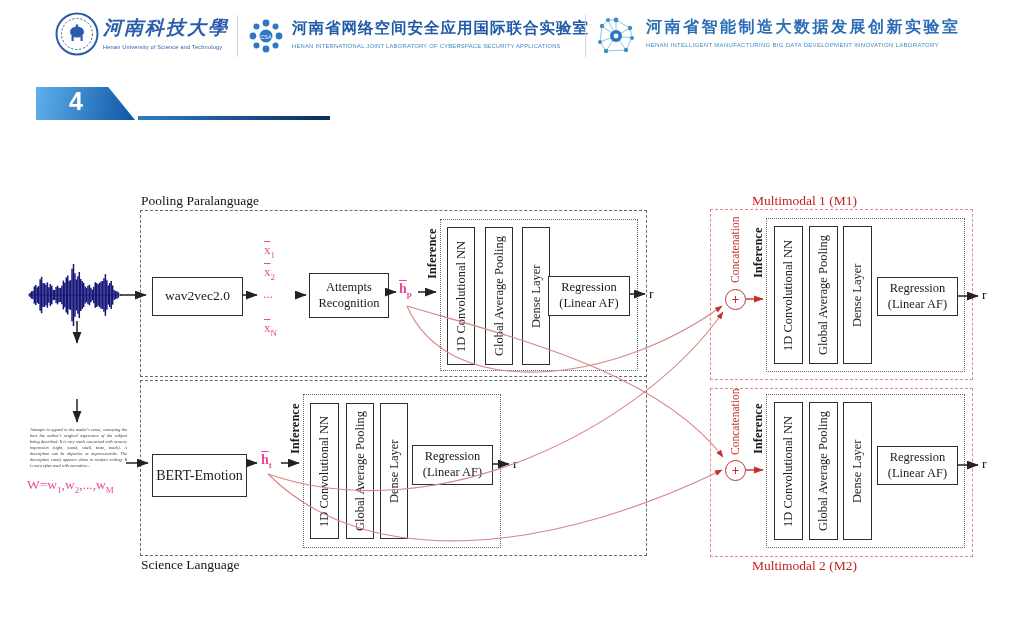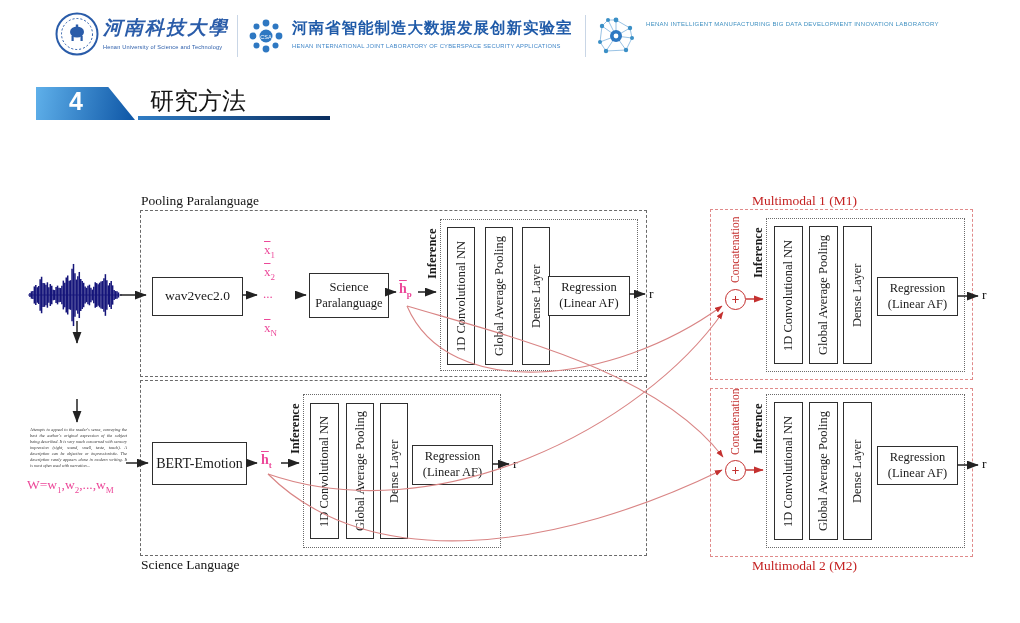--- a/index.html
+++ b/index.html
@@ -78,21 +78,21 @@
           <circle cx="33" cy="20" r="3.4"></circle>
         <circle cx="10.5" cy="10.5" r="3"></circle>
           <circle cx="29.5" cy="10.5" r="3"></circle>
         <circle cx="10.5" cy="29.5" r="3"></circle>
           <circle cx="29.5" cy="29.5" r="3"></circle>
       </g>
       <text x="20" y="22.5" font-size="5.5" fill="#fff" text-anchor="middle" font-family="Liberation Sans,sans-serif">CSA</text>
     </svg>
   </div>
   <div class="abs" style="left:292px;top:18px;">
-    <div class="hdr-cn" style="font-size:15.5px;color:#1f5aa8;letter-spacing:1px;">河南省智能制造大数据发展创新实验室</div>
+    <div class="hdr-cn" style="font-size:15.5px;color:#1f5aa8;letter-spacing:1px;">河南省网络空间安全应用国际联合实验室</div>
     <div class="hdr-en" style="font-size:5.8px;color:#4287c8;margin-top:4px;letter-spacing:0.25px;">HENAN INTERNATIONAL JOINT LABORATORY OF CYBERSPACE SECURITY APPLICATIONS</div>
   </div>
 
   <div class="hdr-divider" style="left:585px;top:15px;"></div>
 
   <div class="abs" style="left:594px;top:14px;width:44px;height:44px;">
     <svg width="44" height="44" viewBox="0 0 44 44">
       <g stroke="#7fb3dd" stroke-width="0.8" fill="none">
         <path d="M22 22 L22 6 M22 22 L36 14 M22 22 L38 24 M22 22 L32 36 M22 22 L12 37 M22 22 L6 28 M22 22 L8 12 M22 22 L14 6"></path>
         <path d="M22 6 L36 14 L38 24 L32 36 L12 37 L6 28 L8 12 L14 6 Z"></path>
@@ -105,26 +105,26 @@
           <circle cx="38" cy="24" r="2"></circle>
         <circle cx="32" cy="36" r="2.2"></circle>
           <circle cx="12" cy="37" r="2.2"></circle>
           <circle cx="6" cy="28" r="2"></circle>
         <circle cx="8" cy="12" r="2.2"></circle>
           <circle cx="14" cy="6" r="2"></circle>
       </g>
     </svg>
   </div>
   <div class="abs" style="left:646px;top:17px;">
+    <div class="hdr-cn" style="font-size:16px;color:#2a6cb5;letter-spacing:2.5px;">河南省智能制造大数据发展创新实验室</div>
     <div class="hdr-en" style="font-size:6px;color:#3e8fc0;margin-top:4px;letter-spacing:0.3px;">HENAN INTELLIGENT MANUFACTURING BIG DATA DEVELOPMENT INNOVATION LABORATORY</div>
   </div>
 
   <div class="banner"></div>
   <div class="banner-num">4</div>
-  <div class="page-title">研究方法</div>
   <div class="title-rule"></div>
 
   <div class="secbox" style="left:140px;top:210px;width:505px;height:165px;"></div>
   <div class="seclabel" style="left:141px;top:193px;">Pooling Paralanguage</div>
 
   <div class="secbox" style="left:140px;top:380px;width:505px;height:174px;"></div>
   <div class="seclabel" style="left:141px;top:557px;">Science Language</div>
 
   <div class="secbox red" style="left:710px;top:209px;width:261px;height:169px;"></div>
   <div class="seclabel red" style="left:712px;top:193px;">Multimodal 1 (M1)</div>
@@ -203,34 +203,34 @@
   <div class="node" style="left:152px;top:277px;width:89px;height:37px;">
     <span>wav2vec2.0</span>
   </div>
 
   <div class="varlabel" style="left:264px;top:242px;"><span class="ov">x</span><sub>1</sub></div>
   <div class="varlabel" style="left:264px;top:264px;"><span class="ov">x</span><sub>2</sub></div>
   <div class="varlabel" style="left:263px;top:286px;">...</div>
   <div class="varlabel" style="left:264px;top:320px;"><span class="ov">x</span><sub>N</sub></div>
 
   <div class="node" style="left:309px;top:273px;width:78px;height:43px;font-size:12.5px;">
-    <span>Science</span>
-    <span>Paralanguage</span>
+    <span>Attempts</span>
+    <span>Recognition</span>
   </div>
 
   <div class="varlabel bold" style="left:399px;top:281px;font-size:14px;font-family:Liberation Serif, serif;"><span class="ov">h</span><sub>p</sub></div>
 
 
   <div class="transcript">Attempts to appeal to the reader's sense, conveying the best the author's original expression of the subject being described. It is very much concerned with sensory impression (sight, sound, smell, taste, touch). A description can be objective or impressionistic. The description rarely appears alone in modern writing. It is most often used with narration...</div>
 
   <div class="varlabel" style="left:27px;top:477px;font-size:13.5px;">
     <span>W=w</span><sub>1</sub><span>,w</span><sub>2</sub><span>,...,w</span><sub>M</sub>
   </div>
 
-  <div class="node" style="left:152px;top:442px;width:93px;height:41px;font-size:14px;">
+  <div class="node" style="left:152px;top:454px;width:93px;height:41px;font-size:14px;">
     <span>BERT-Emotion</span>
   </div>
 
   <div class="varlabel bold" style="left:261px;top:452px;font-size:14px;"><span class="ov">h</span><sub>t</sub></div>
 
   <div class="infbox" style="left:440px;top:219px;width:196px;height:150px;"></div>
   <div class="vlabel inflabel" style="left:425px;top:222px;width:14px;height:64px;">Inference</div>
   <div class="vlabel layer" style="left:447px;top:227px;width:26px;height:136px;">1D Convolutional NN</div>
   <div class="vlabel layer" style="left:485px;top:227px;width:26px;height:136px;">Global Average Pooling</div>
   <div class="vlabel layer" style="left:522px;top:227px;width:26px;height:136px;">Dense Layer</div>

